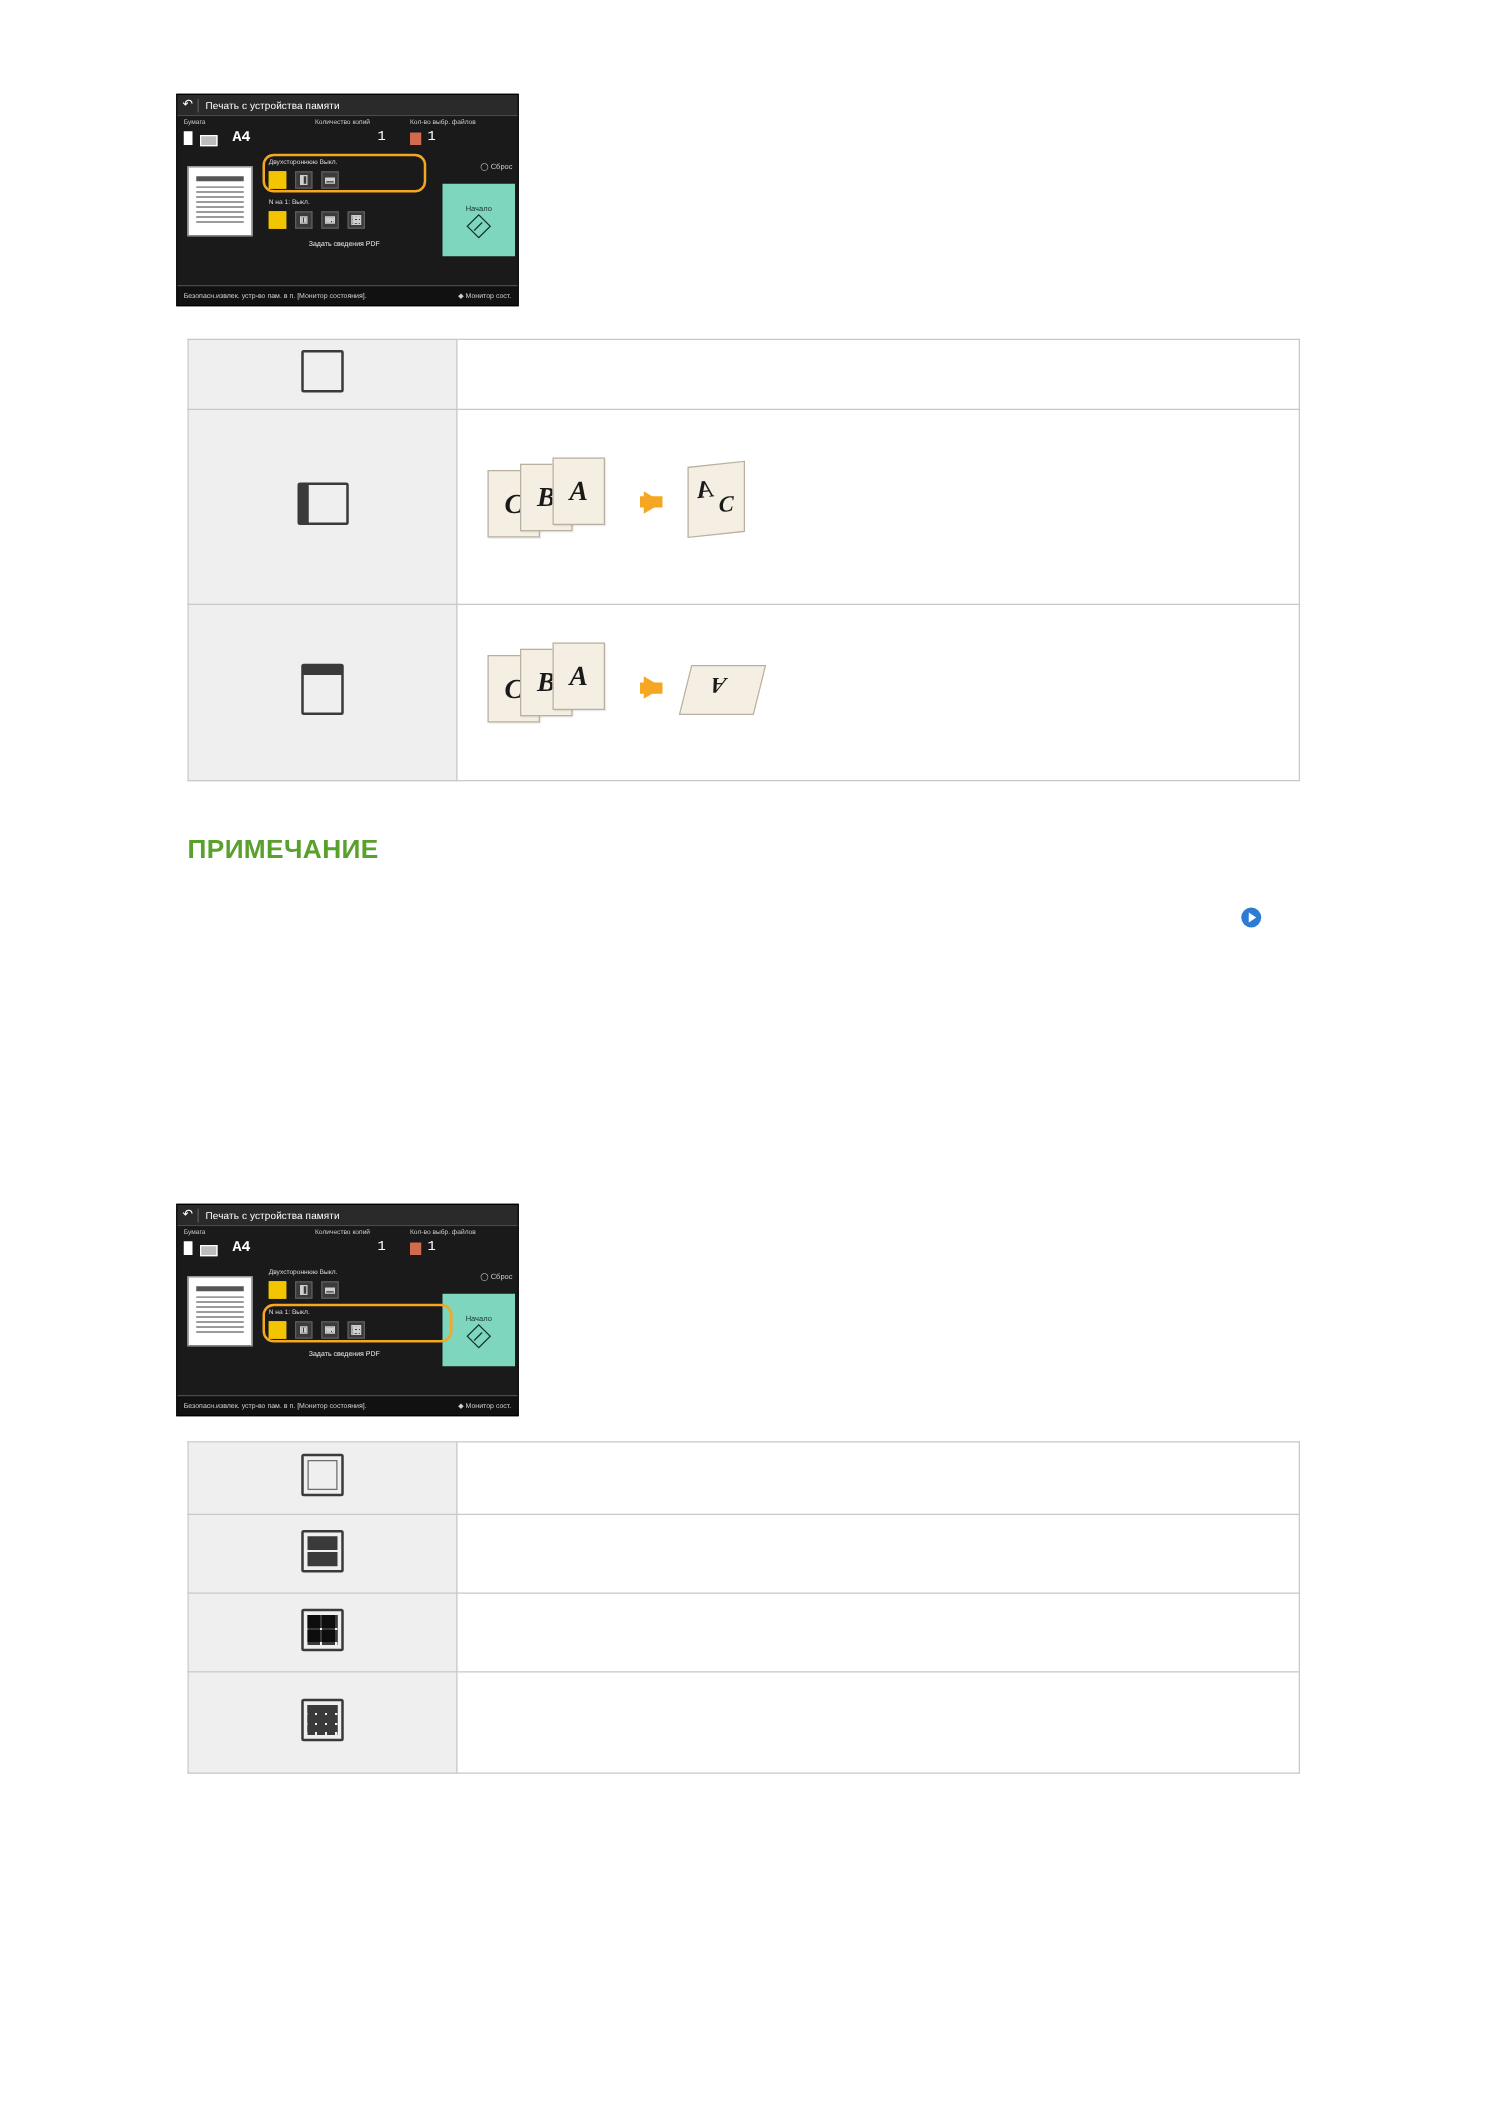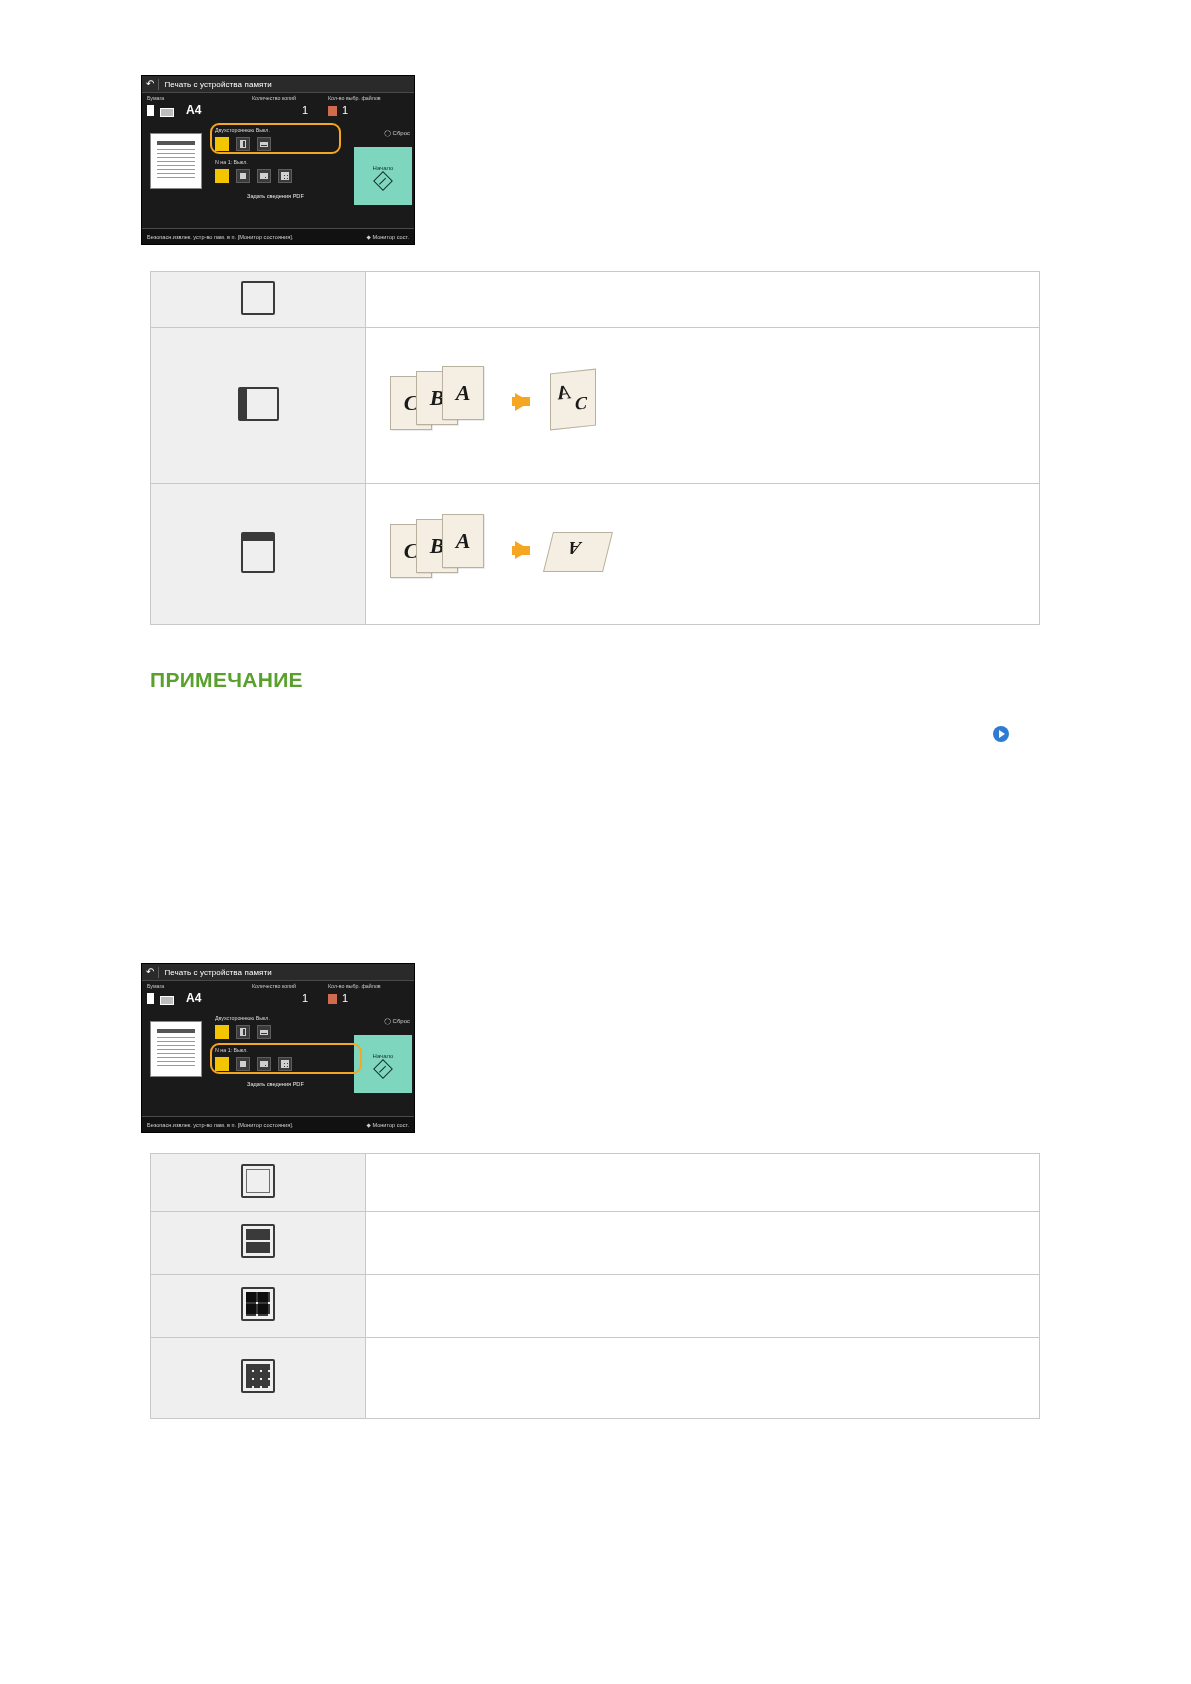--- a/index.html
+++ b/index.html
@@ -59,20 +59,21 @@
   .dev-info-lbl {
     position: absolute;
     color: #c9c9c9;
     font-size: 5.3px;
     white-space: nowrap;
   }
   .dev-info-val {
     position: absolute;
     color: #ffffff;
     white-space: nowrap;
+    font-family: Liberation Mono, monospace;
   }
   .dev-body {
     position: relative;
     height: 106px;
     background: #1a1a1a;
   }
   .dev-preview {
     position: absolute;
     left: 8px;
     top: 10px;

